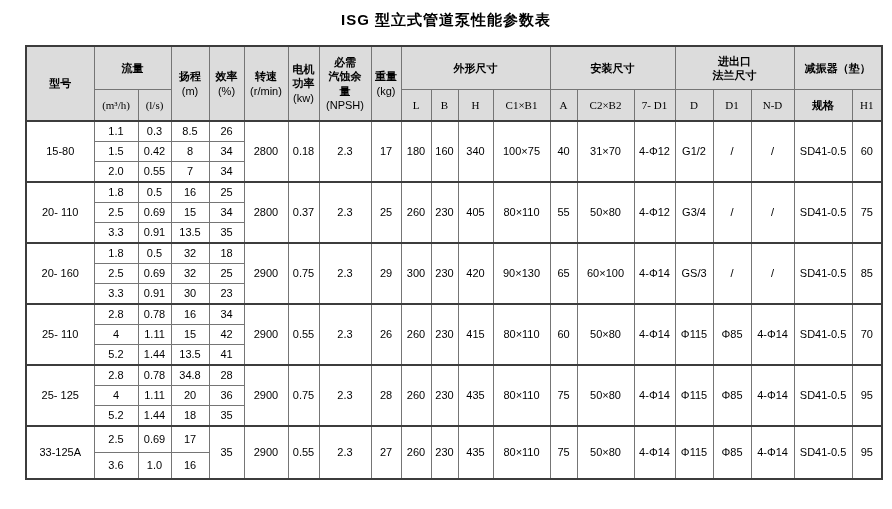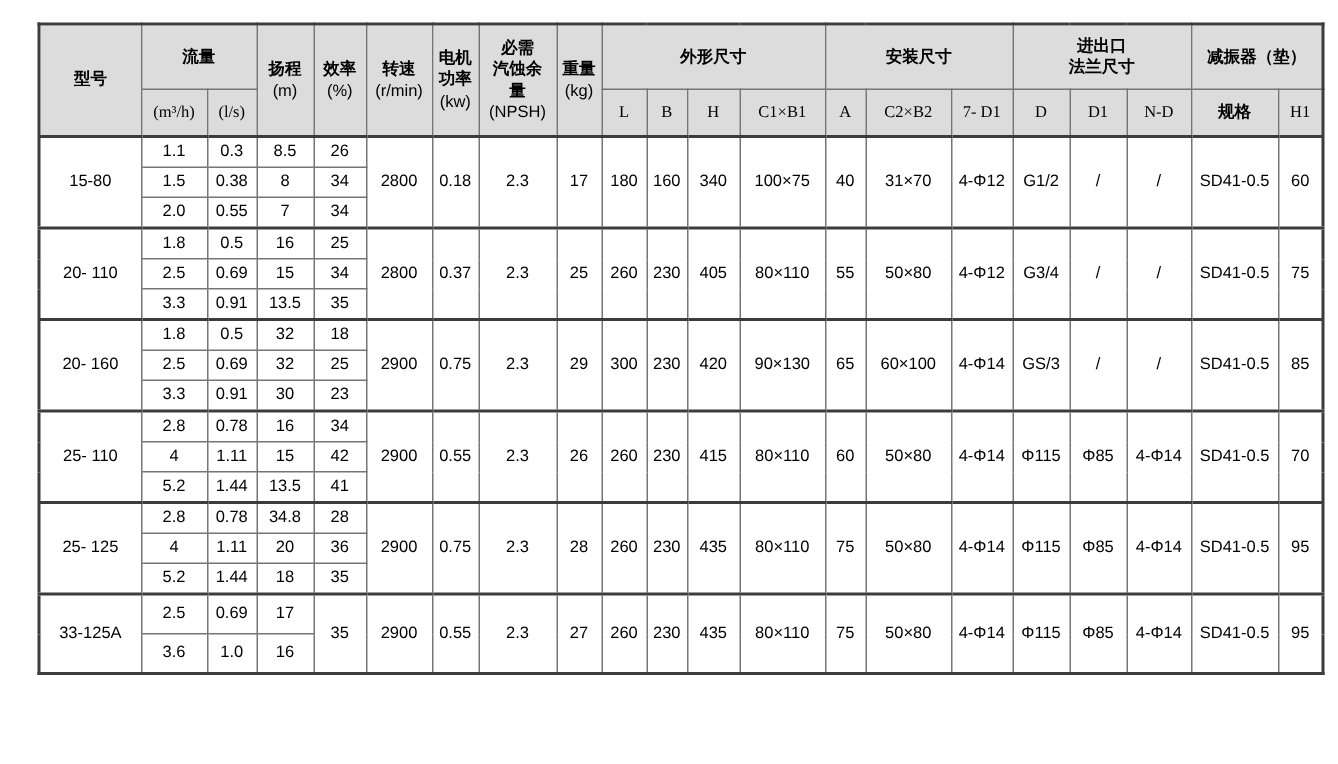--- a/index.html
+++ b/index.html
@@ -51,20 +51,21 @@
     background: #ffffff;
     line-height: 1.1;
   }
   tr.group-start td { border-top: 2px solid #3c3c3c; }
   tr.tall td { height: 25px; }
 </style>
 </head>
 <body>
 
 <div class="page">
+  <div class="title">ISG 型立式管道泵性能参数表</div>
 
   <table class="params">
     <colgroup>
       <col style="width:68px">
         <col style="width:44px">
         <col style="width:33px">
       <col style="width:38px">
         <col style="width:35px">
         <col style="width:44px">
       <col style="width:31px">
@@ -158,21 +159,21 @@
           <td rowspan="3">31×70</td>
           <td rowspan="3">4-Φ12</td>
           <td rowspan="3">G1/2</td>
           <td rowspan="3">/</td>
           <td rowspan="3">/</td>
           <td rowspan="3">SD41-0.5</td>
           <td rowspan="3">60</td>
         </tr>
         <tr>
           <td>1.5</td>
-          <td>0.38</td>
+          <td>0.42</td>
           <td>8</td>
           <td>34</td>
         </tr>
         <tr>
           <td>2.0</td>
           <td>0.55</td>
           <td>7</td>
           <td>34</td>
         </tr>
         <tr class="group-start">

